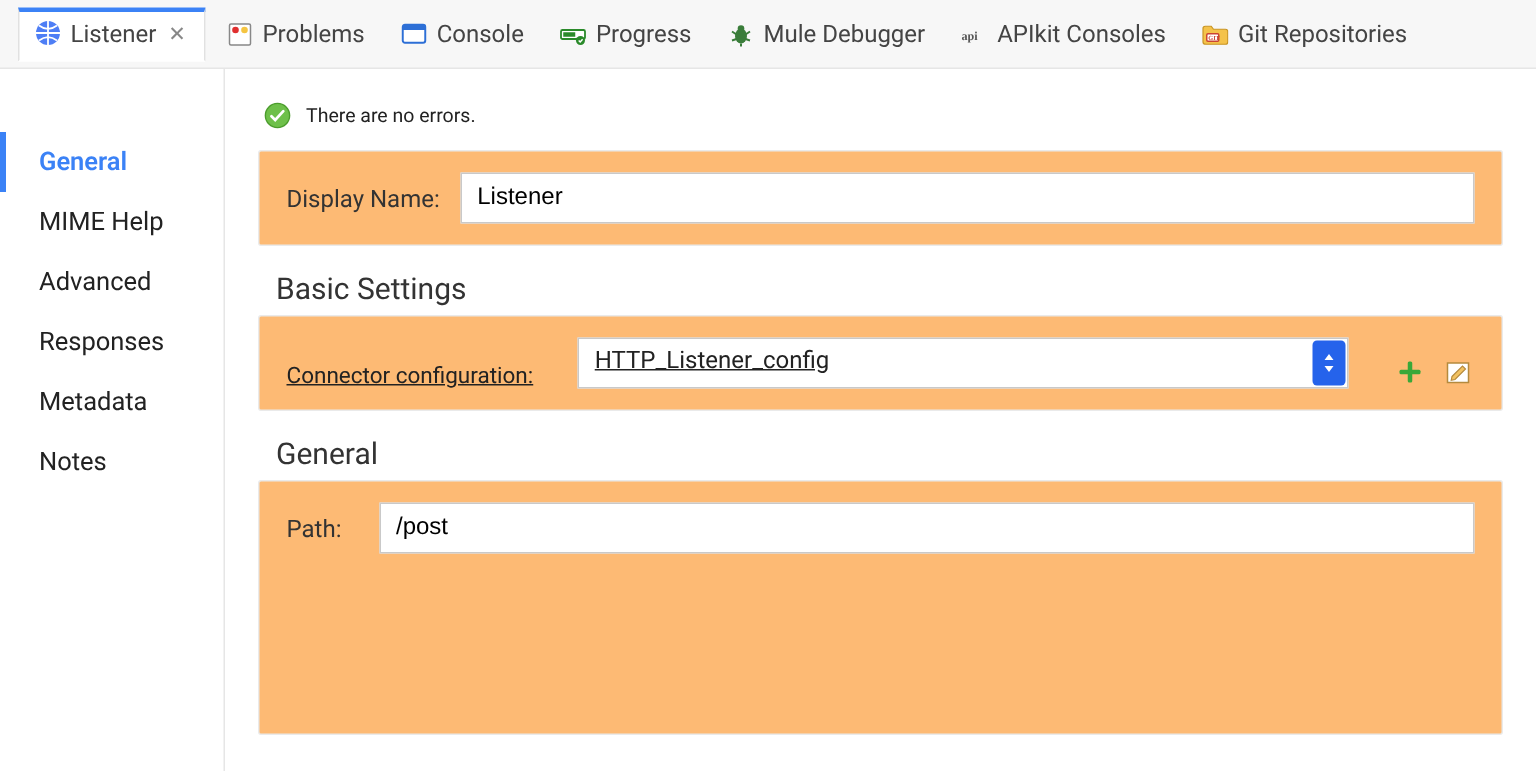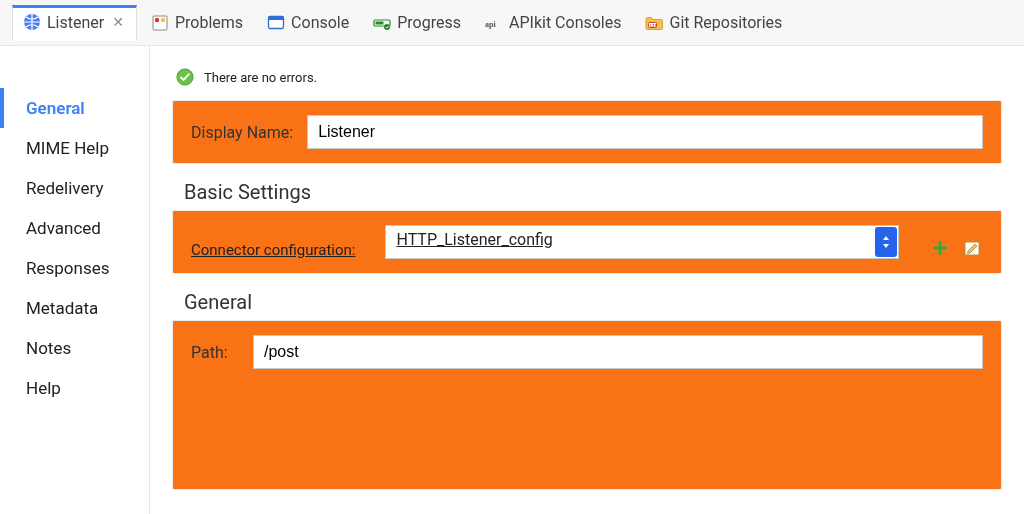--- a/index.html
+++ b/index.html
@@ -79,21 +79,21 @@
     overflow: hidden;
   }
   .status-row {
     display: flex;
     align-items: center;
     gap: 10px;
     padding: 6px 4px 14px 4px;
     font-size: 13px;
   }
   .panel {
-    background: #f97316;
+    background: #fdba74;
     border: 1px solid #eaeaea;
     border-radius: 2px;
     padding: 14px 18px;
     margin-bottom: 10px;
   }
   .row {
     display: flex;
     align-items: center;
     gap: 14px;
   }
@@ -196,20 +196,30 @@
           <rect x="1" y="6" width="16" height="6" rx="1" fill="#fff" stroke="#2a8a2a" stroke-width="1.2"></rect>
           <rect x="2.5" y="7.5" width="8" height="3" fill="#2a8a2a"></rect>
           <circle cx="14" cy="13" r="3" fill="#2a8a2a"></circle>
           <path d="M12.8 13l1 1 1.6-1.8" stroke="#fff" stroke-width="1" fill="none"></path>
         </svg>
     </span>
     <span>Progress</span>
   </div>
   <div class="tab">
     <span class="icon">
+      <svg width="18" height="18" viewBox="0 0 18 18">
+          <ellipse cx="9" cy="10" rx="4" ry="5" fill="#3a7d3a"></ellipse>
+          <circle cx="9" cy="5" r="2.2" fill="#3a7d3a"></circle>
+          <path d="M3 7l3 2M15 7l-3 2M3 13l3-1M15 13l-3-1M9 15v2" stroke="#3a7d3a" stroke-width="1.3"></path>
+        </svg>
+    </span>
+    <span>Mule Debugger</span>
+  </div>
+  <div class="tab">
+    <span class="icon">
       <svg width="20" height="14" viewBox="0 0 20 14">
           <text x="0" y="11" font-size="9" font-weight="700" fill="#555">api</text>
         </svg>
     </span>
     <span>APIkit Consoles</span>
   </div>
   <div class="tab">
     <span class="icon">
       <svg width="18" height="18" viewBox="0 0 18 18">
           <path d="M1 5c0-1 .5-1.5 1.5-1.5h4l1.5 2h8c1 0 1.5.5 1.5 1.5v7c0 1-.5 1.5-1.5 1.5h-13C1.5 15.5 1 15 1 14V5z" fill="#f4c24a" stroke="#c99524" stroke-width=".8"></path>
@@ -218,26 +228,24 @@
         </svg>
     </span>
     <span>Git Repositories</span>
   </div>
 </div>
 
 <div class="body">
   <div class="sidebar">
     <div class="side-item active">General</div>
     <div class="side-item">MIME Help</div>
-    <div class="side-item">Redelivery</div>
     <div class="side-item">Advanced</div>
     <div class="side-item">Responses</div>
     <div class="side-item">Metadata</div>
     <div class="side-item">Notes</div>
-    <div class="side-item">Help</div>
   </div>
 
   <div class="content">
     <div class="status-row">
       <span class="icon">
         <svg width="20" height="20" viewBox="0 0 20 20">
             <circle cx="10" cy="10" r="9" fill="#6ec04a" stroke="#4b9c2c" stroke-width="1"></circle>
             <path d="M5.5 10.5l2.8 2.8 6-6.5" stroke="#fff" stroke-width="2" fill="none" stroke-linecap="round"></path>
           </svg>
       </span>

